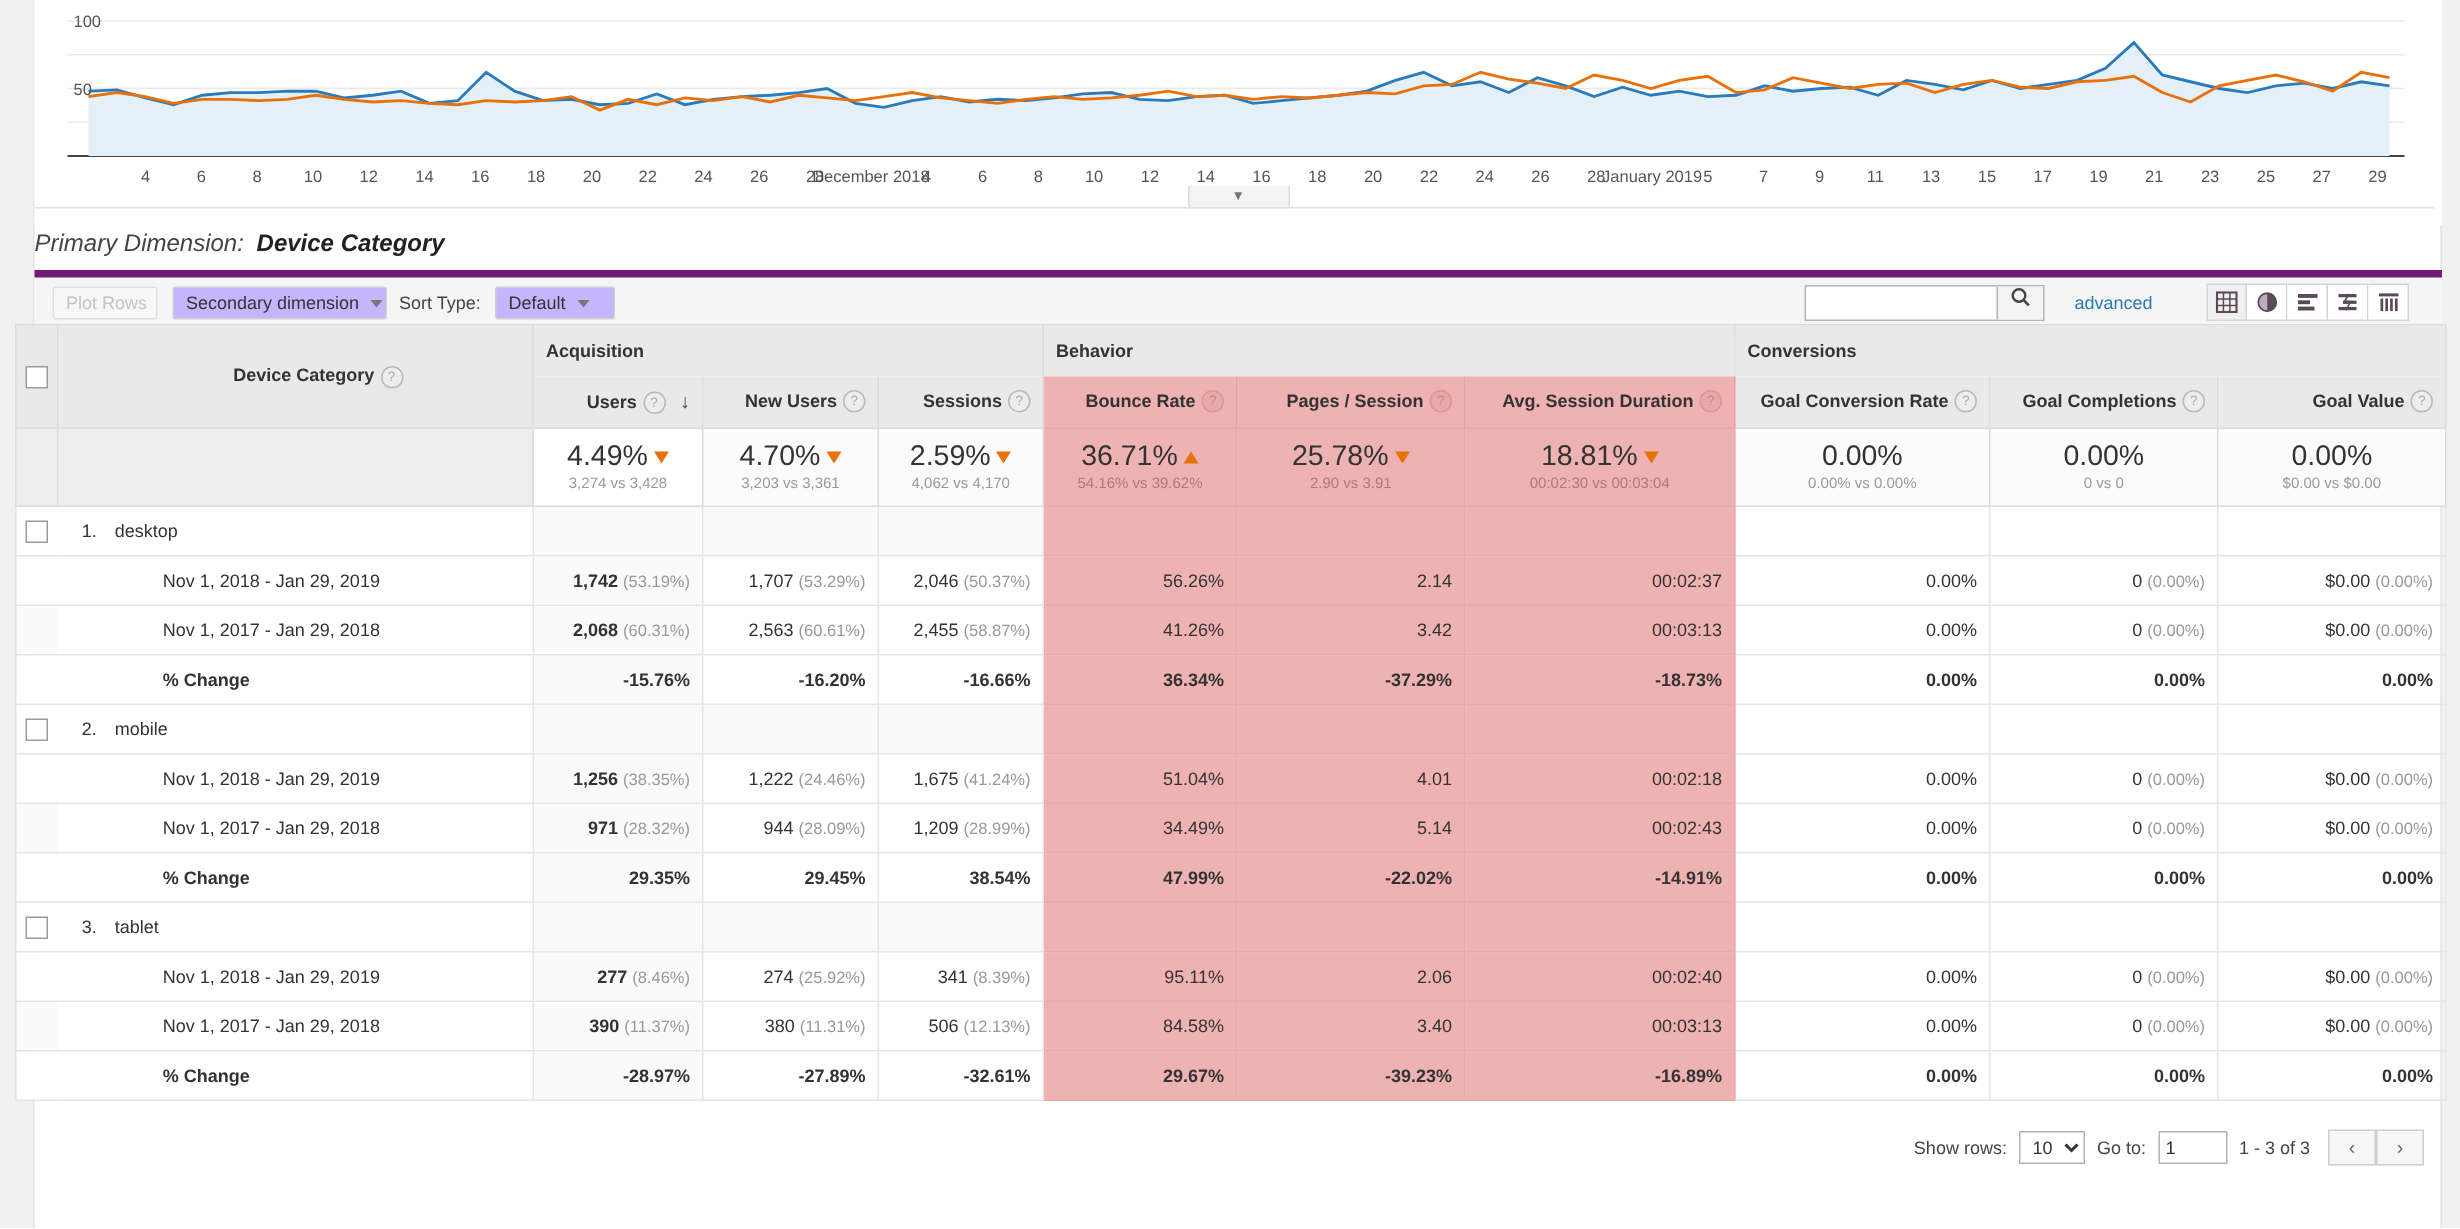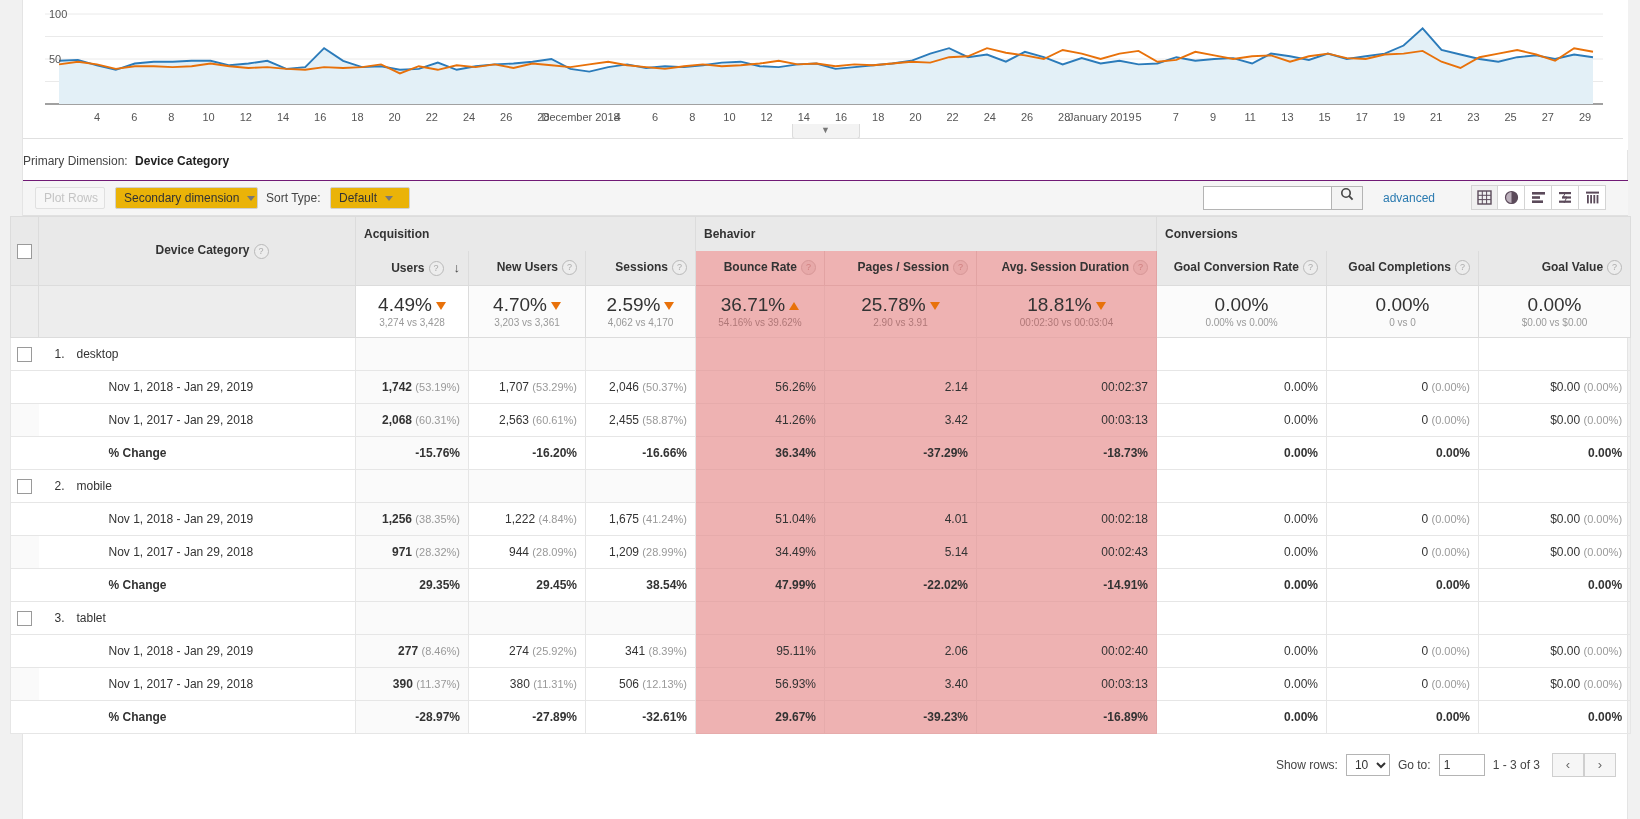--- a/index.html
+++ b/index.html
@@ -60,48 +60,49 @@
     left: 23px; top: 138px;
     width: 1600px;
     border-top: 1px solid #e0e0e0;
   }
 
   
   .primary-dim {
     position: absolute;
     left: 23px; top: 154px;
     height: 22px;
-    font-size: 12px;
+    font-size: 16px;
     color: #333;
     white-space: nowrap;
+    font-style: italic;
   }
   .primary-dim .label { color: #444; }
   .primary-dim .value {
     font-weight: bold;
     color: #222;
     margin-left: 4px;
     border-bottom: 1px dotted transparent;
   }
 
   
   .toolbar {
     position: absolute;
     left: 23px; top: 180px;
     width: 1605px; height: 34px;
     background: #f5f5f5;
-    border-top: 1px solid #701a75;
+    border-top: 5px solid #701a75;
     border-bottom: 1px solid #e0e0e0;
     text-decoration: underline;
   }
   .tb-btn {
     position: absolute;
     top: 6px;
     height: 22px;
     border: 1px solid #d0d0d0;
-    background: #eab308;
+    background: #c4b5fd;
     border-radius: 2px;
     font-size: 12px;
     color: #333;
     line-height: 20px;
     padding: 0 8px;
     box-sizing: border-box;
     white-space: nowrap;
   }
   .tb-btn.disabled {
     color: #c4c4c4;
@@ -710,21 +711,21 @@
           <td class="cell pinkband"></td>
           <td class="cell pinkband"></td>
           <td class="cell"></td>
           <td class="cell"></td>
           <td class="cell"></td>
         </tr>
         <tr class="dr">
           <td class="checkcell"></td>
           <td class="namecell"><span class="rowlabel">Nov 1, 2018 - Jan 29, 2019</span></td>
           <td class="cell shade"><span class="bold">1,256</span> <span class="pct">(38.35%)</span></td>
-          <td class="cell"><span>1,222</span> <span class="pct">(4.84%)</span></td>
+          <td class="cell"><span>1,222</span> <span class="pct">(24.46%)</span></td>
           <td class="cell"><span>1,675</span> <span class="pct">(41.24%)</span></td>
           <td class="cell pink"><span>51.04%</span></td>
           <td class="cell pink"><span>4.01</span></td>
           <td class="cell pink"><span>00:02:18</span></td>
           <td class="cell"><span>0.00%</span></td>
           <td class="cell"><span>0</span> <span class="pct">(0.00%)</span></td>
           <td class="cell"><span>$0.00</span> <span class="pct">(0.00%)</span></td>
         </tr>
         <tr class="dr">
           <td class="checkcell shade"></td>
@@ -777,21 +778,21 @@
           <td class="cell"><span>0.00%</span></td>
           <td class="cell"><span>0</span> <span class="pct">(0.00%)</span></td>
           <td class="cell"><span>$0.00</span> <span class="pct">(0.00%)</span></td>
         </tr>
         <tr class="dr">
           <td class="checkcell shade"></td>
           <td class="namecell"><span class="rowlabel">Nov 1, 2017 - Jan 29, 2018</span></td>
           <td class="cell shade"><span class="bold">390</span> <span class="pct">(11.37%)</span></td>
           <td class="cell"><span>380</span> <span class="pct">(11.31%)</span></td>
           <td class="cell"><span>506</span> <span class="pct">(12.13%)</span></td>
-          <td class="cell pink"><span>56.93%</span></td>
+          <td class="cell pink"><span>84.58%</span></td>
           <td class="cell pink"><span>3.40</span></td>
           <td class="cell pink"><span>00:03:13</span></td>
           <td class="cell"><span>0.00%</span></td>
           <td class="cell"><span>0</span> <span class="pct">(0.00%)</span></td>
           <td class="cell"><span>$0.00</span> <span class="pct">(0.00%)</span></td>
         </tr>
         <tr class="dr">
           <td class="checkcell"></td>
           <td class="namecell"><span class="rowlabel bold">% Change</span></td>
           <td class="cell shade"><span class="bold">-28.97%</span></td>

